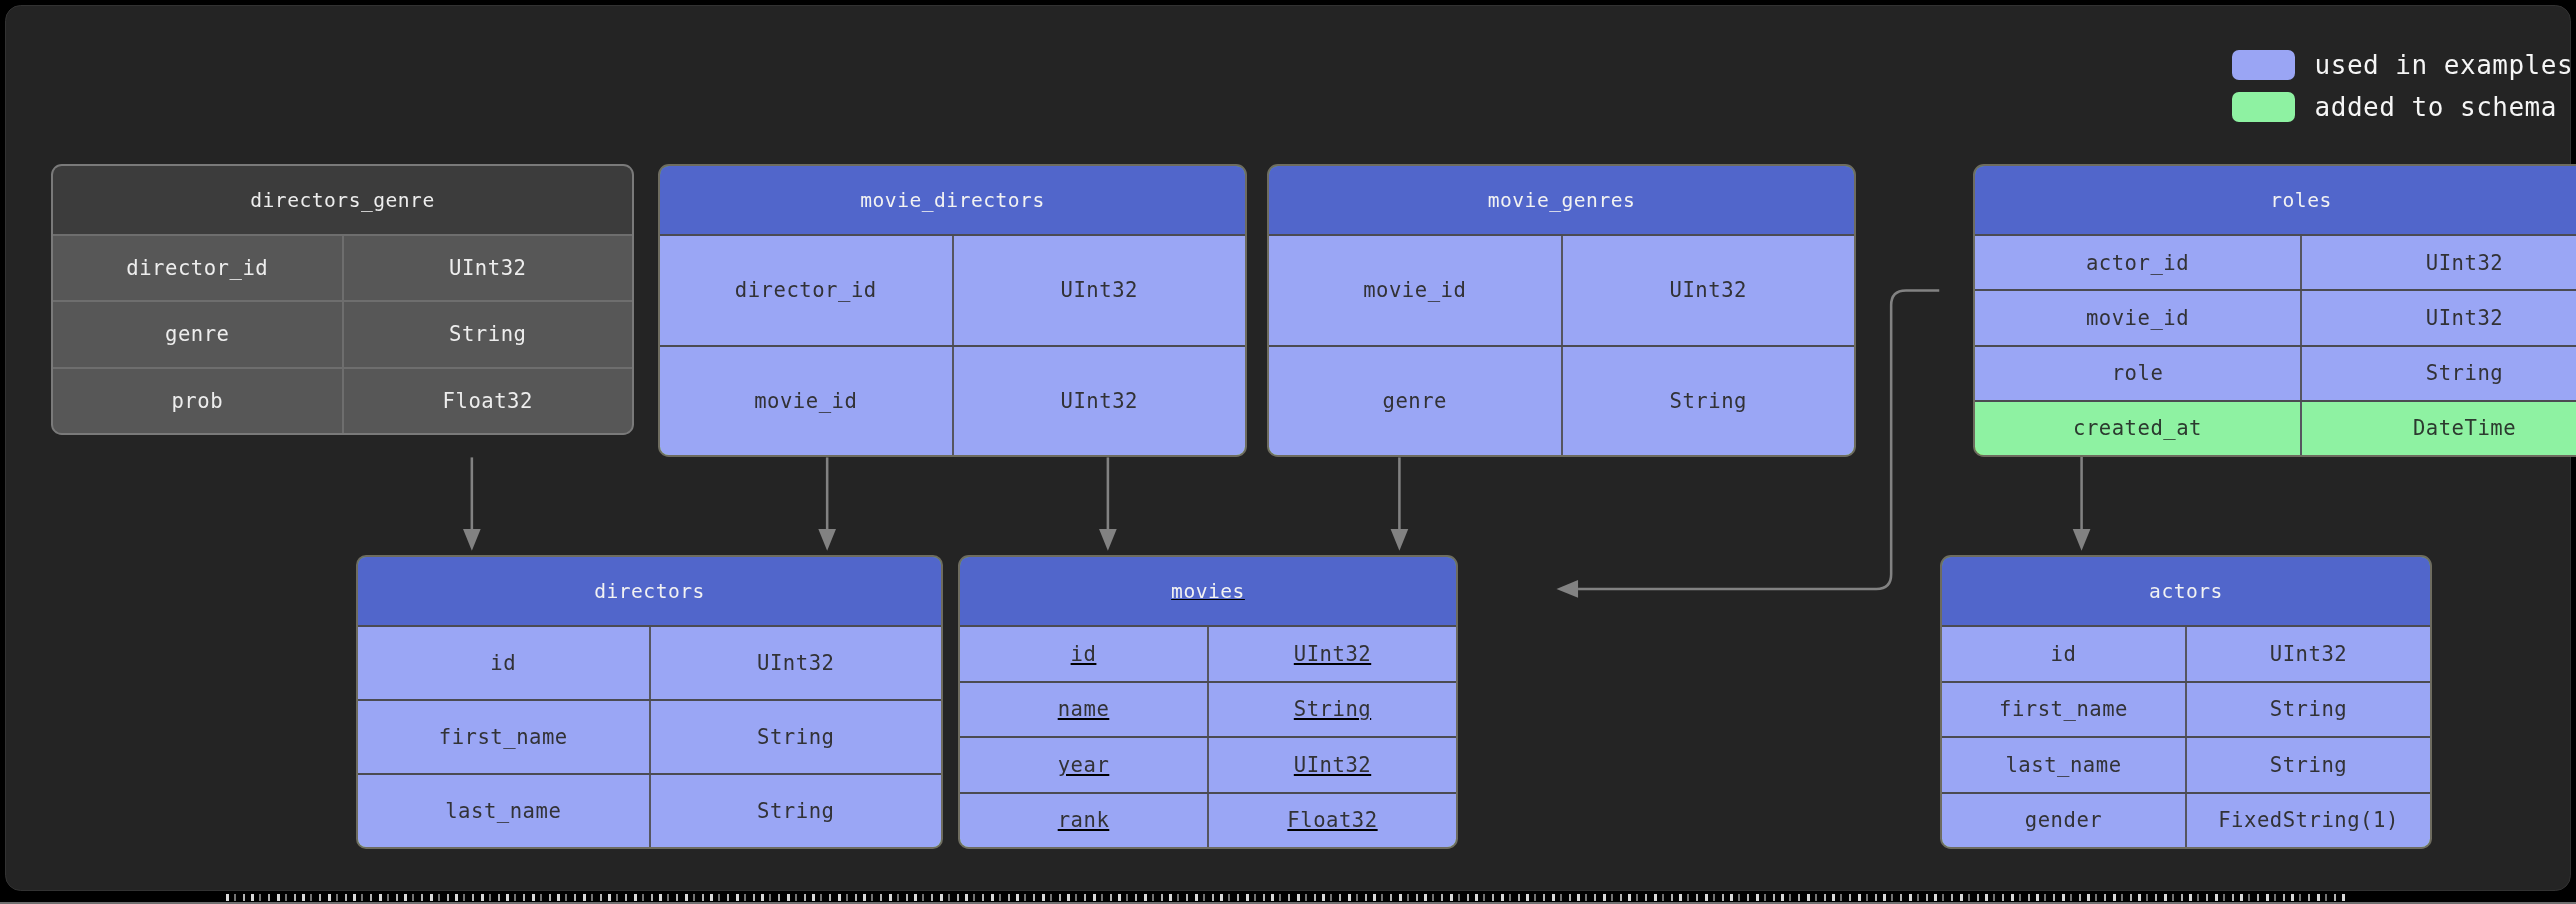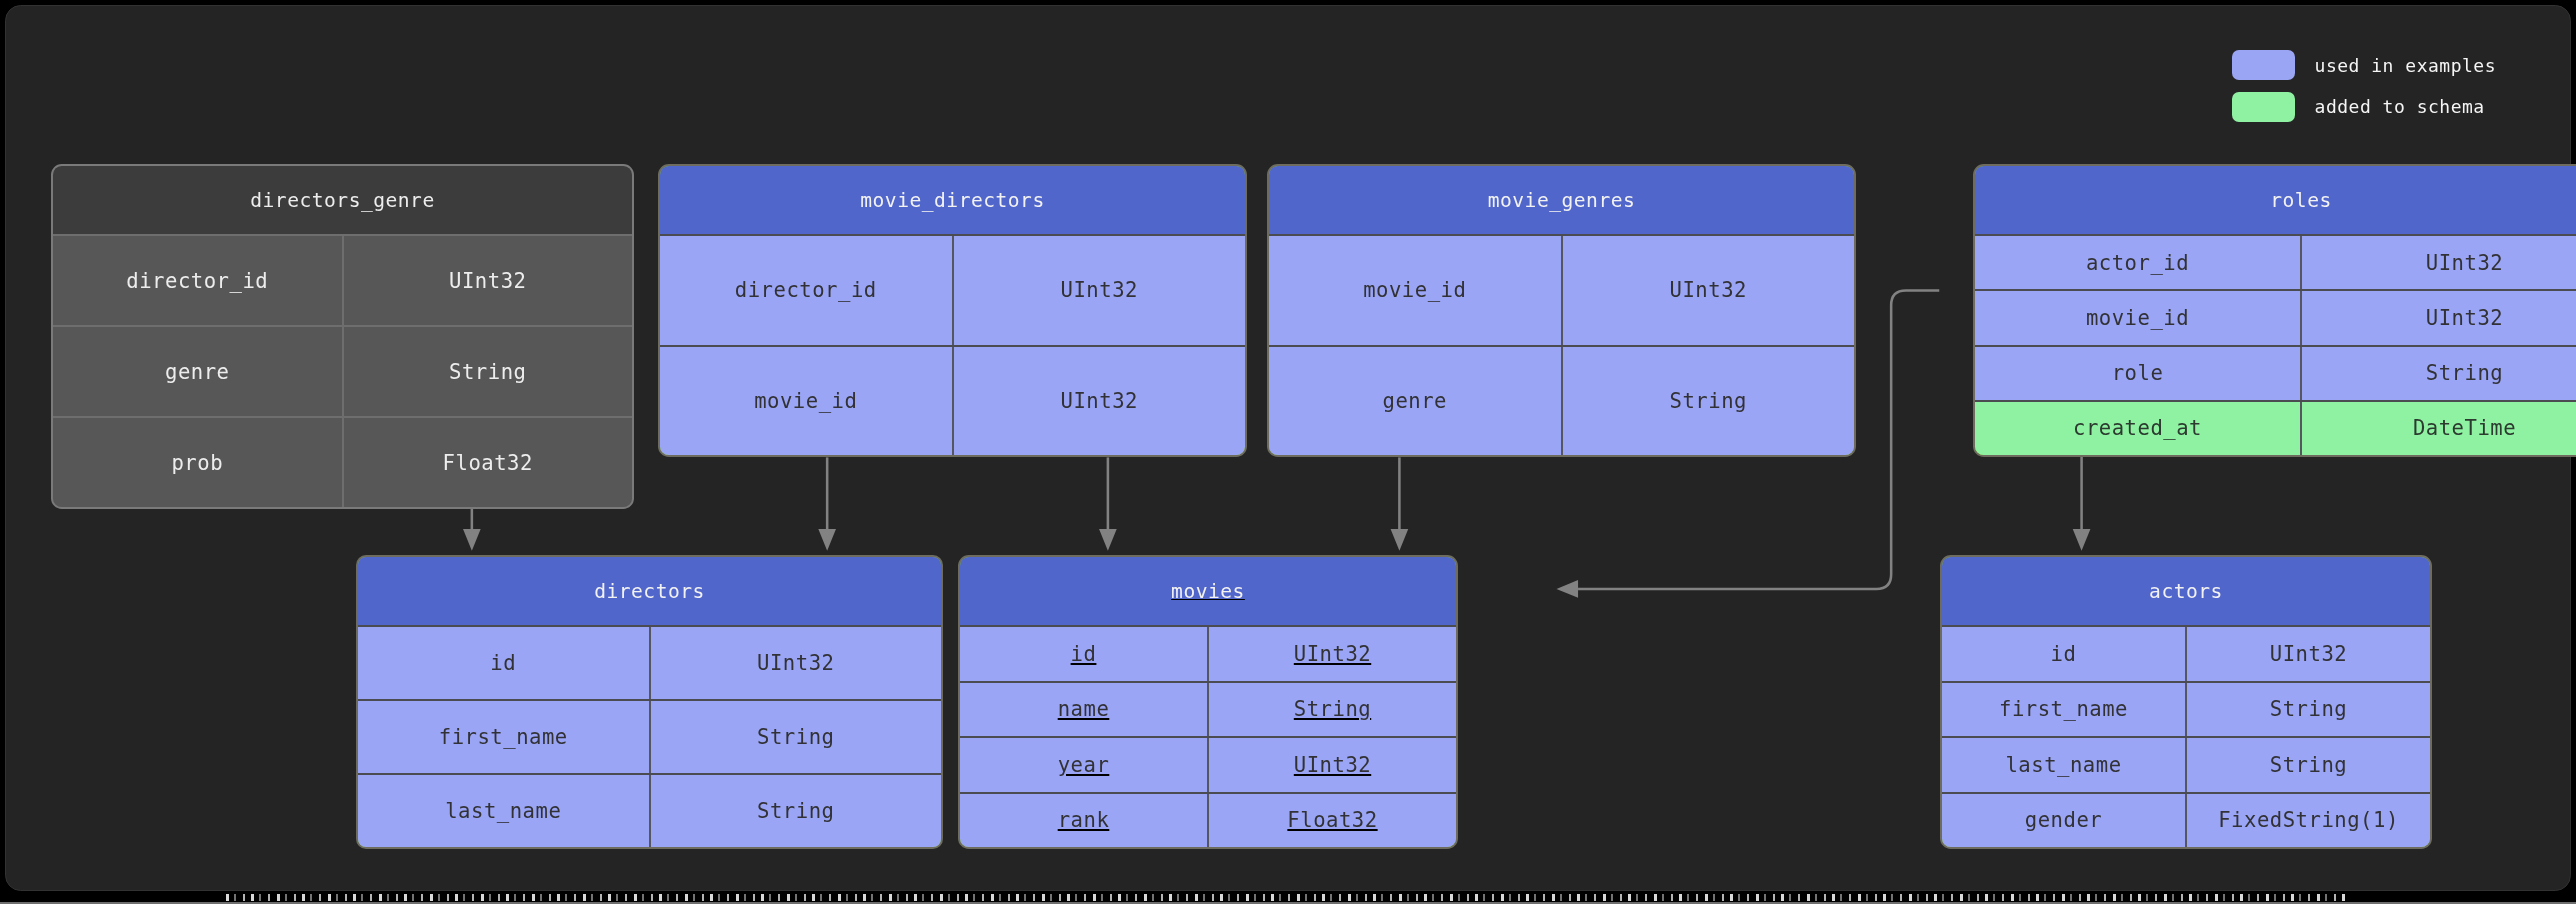--- a/index.html
+++ b/index.html
@@ -89,21 +89,21 @@
   }
   .legend-swatch {
     width: 63px;
     height: 30px;
     border-radius: 6.9px;
     flex: 0 0 auto;
   }
   .legend-label {
     margin-left: 19.6px;
     color: #f5f5f5;
-    font-size: 18px;
+    font-size: 26px;
     letter-spacing: 0.5px;
     white-space: nowrap;
   }
   
   #bottom-strip {
     position: absolute;
     left: 0; right: 0; bottom: 0;
     height: 12.8px;
     background: #000;
   }
@@ -141,21 +141,21 @@
       <path d="M 1128 466 L 1128 539" fill="none" stroke="#828282" stroke-width="2.6"></path>
       <polygon points="1128,561 1119,539 1137,539" fill="#828282"></polygon>
       <path d="M 1425 466 L 1425 539" fill="none" stroke="#828282" stroke-width="2.6"></path>
       <polygon points="1425,561 1416,539 1434,539" fill="#828282"></polygon>
       <path d="M 1975 296 L 1941 296 Q 1926 296 1926 311 L 1926 585 Q 1926 600 1911 600 L 1607 600" fill="none" stroke="#828282" stroke-width="2.6"></path>
       <polygon points="1585,600 1607,591 1607,609" fill="#828282"></polygon>
       <path d="M 2120 464 L 2120 539" fill="none" stroke="#828282" stroke-width="2.6"></path>
       <polygon points="2120,561 2111,539 2129,539" fill="#828282"></polygon>
     </svg>
   <div id="tables">
-      <div class="table muted" style="left: 51px; top: 164px; width: 583px; height: 345px;">
+      <div class="table muted" style="left: 51px; top: 164px; width: 583px; height: 271px;">
         <div class="thead">directors_genre</div>
         <div class="tbody">
           <div class="trow">
             <div class="cell name-cell">director_id</div>
             <div class="cell type-cell">UInt32</div>
           </div>
           <div class="trow">
             <div class="cell name-cell">genre</div>
             <div class="cell type-cell">String</div>
           </div>

